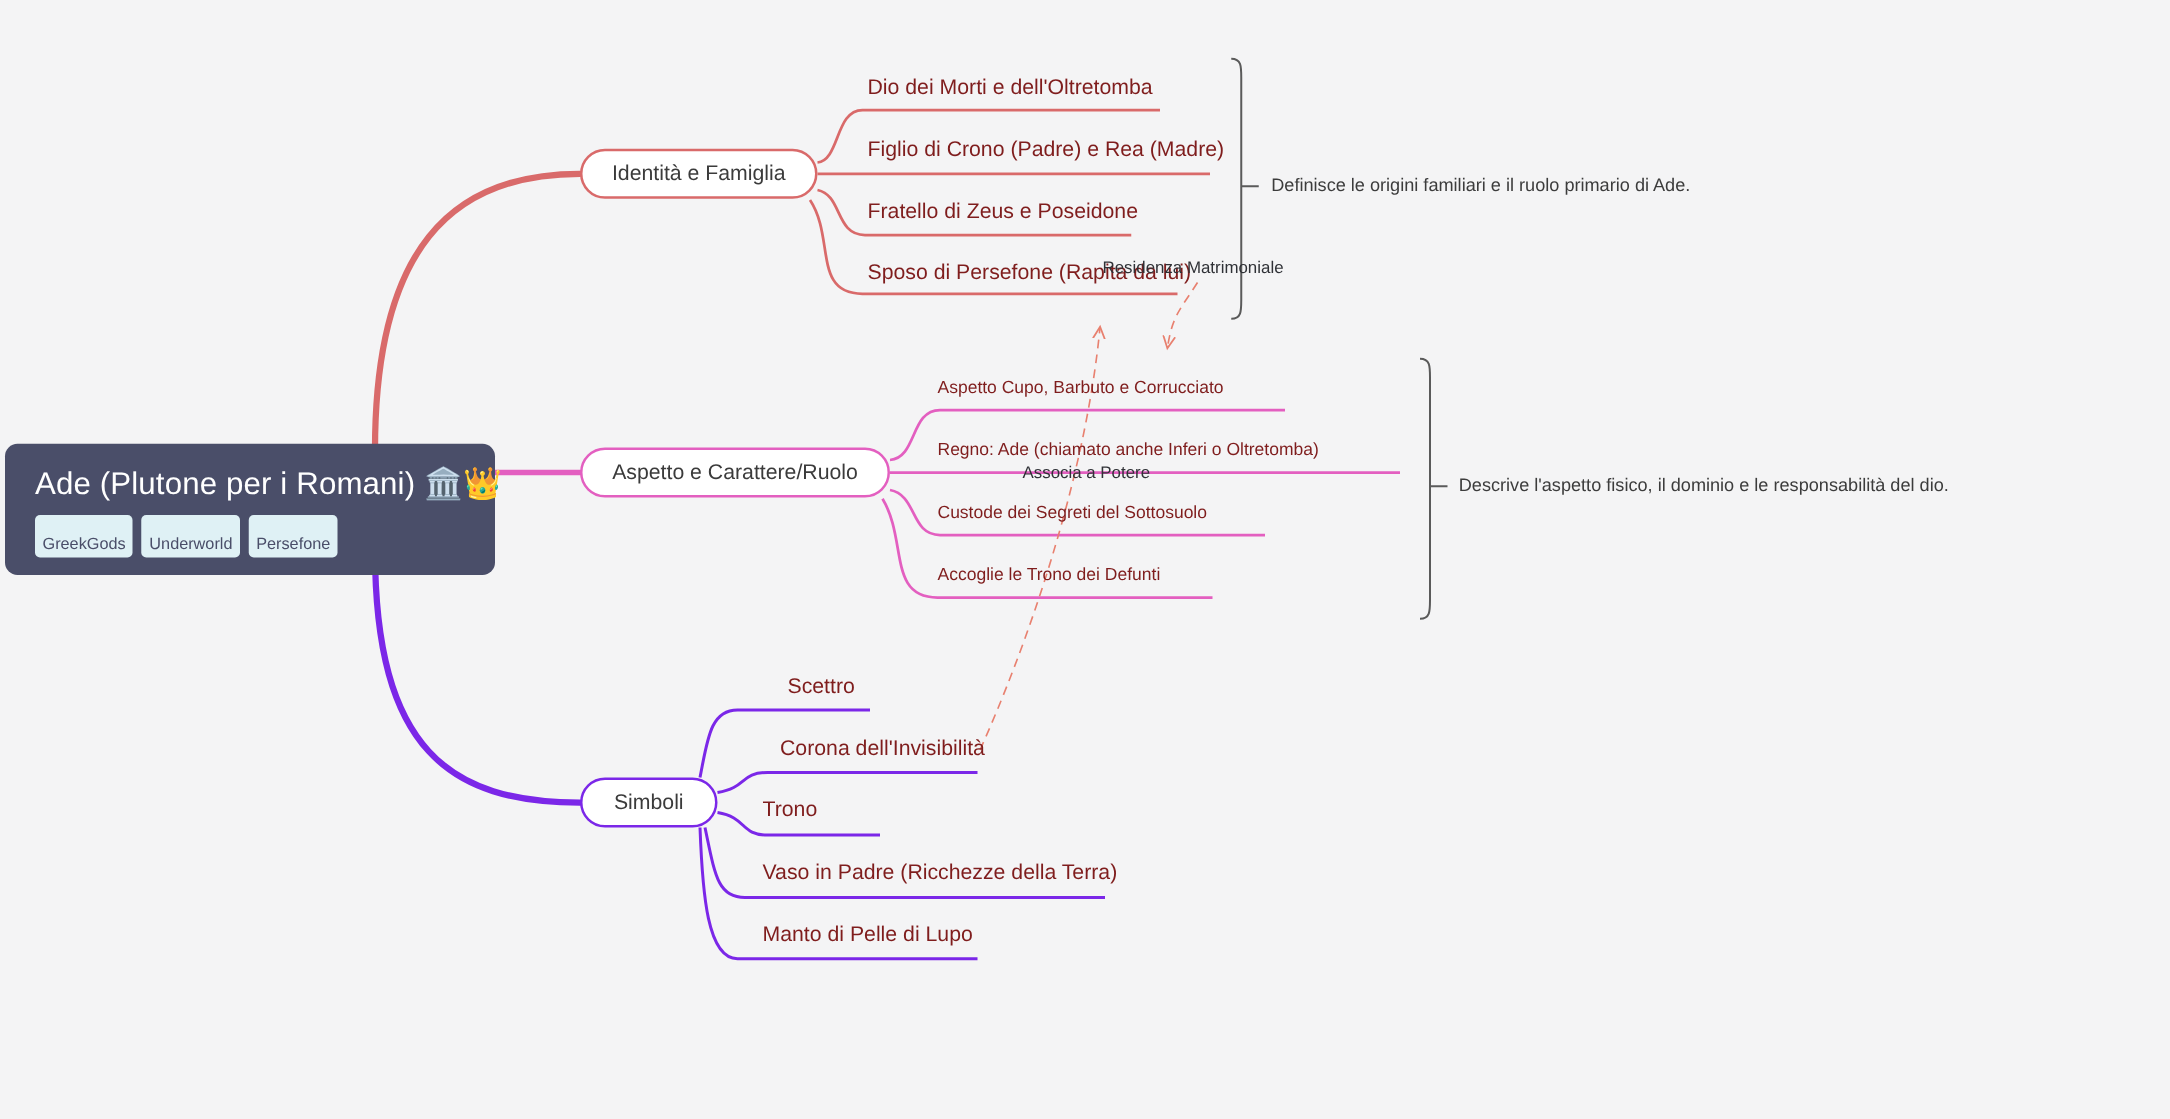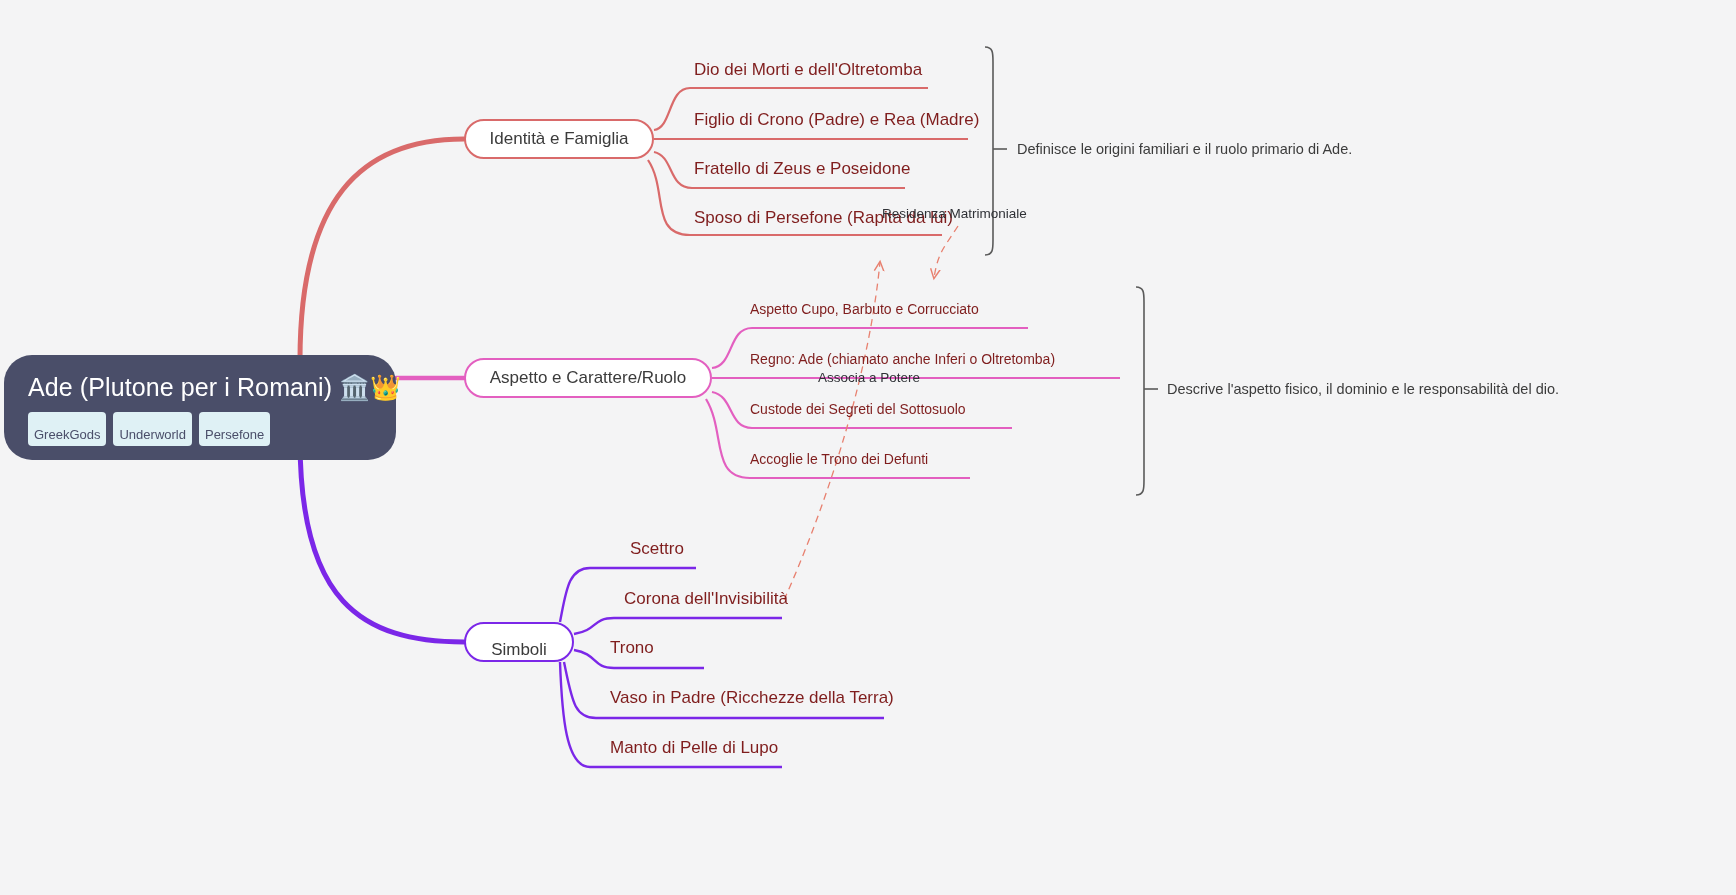--- a/index.html
+++ b/index.html
@@ -32,21 +32,21 @@
   }
 
   
   .root-node {
     position: absolute;
     left: 4px;
     top: 355px;
     width: 392px;
     box-sizing: border-box;
     background: #4a4e69;
-    border-radius: 28px;
+    border-radius: 10px;
     padding: 16px 20px 14px 24px;
     color: #ffffff;
   }
   .root-title {
     font-size: 25px;
     line-height: 32px;
     letter-spacing: .1px;
     white-space: nowrap;
   }
   .root-tags {
@@ -81,21 +81,20 @@
     left: 464px; top: 119px; width: 190px; height: 40px;
     border: 2.5px solid #d96a6a;
   }
   .branch-aspetto {
     left: 464px; top: 358px; width: 248px; height: 40px;
     border: 2.5px solid #e35fc0;
   }
   .branch-simboli {
     left: 464px; top: 622px; width: 110px; height: 40px;
     border: 2.5px solid #7b27e8;
-    align-items: flex-end;
   }
 
   
   .leaf {
     position: absolute;
     font-size: 17px;
     line-height: 22px;
     color: #7f1d1d;
     white-space: nowrap;
   }

